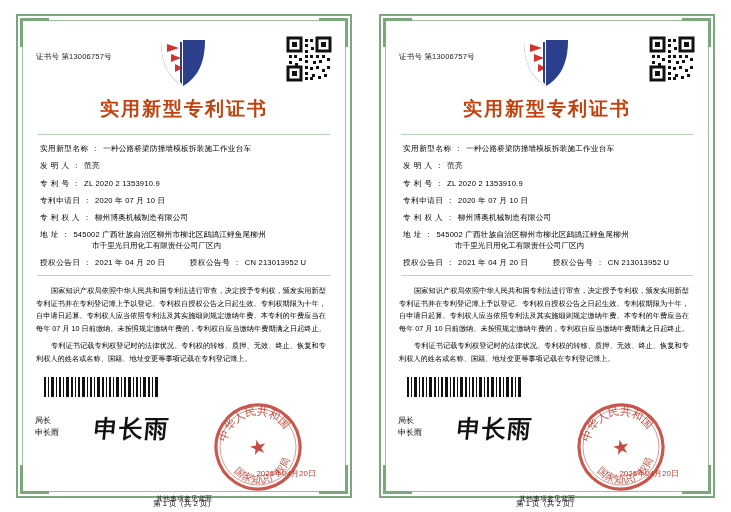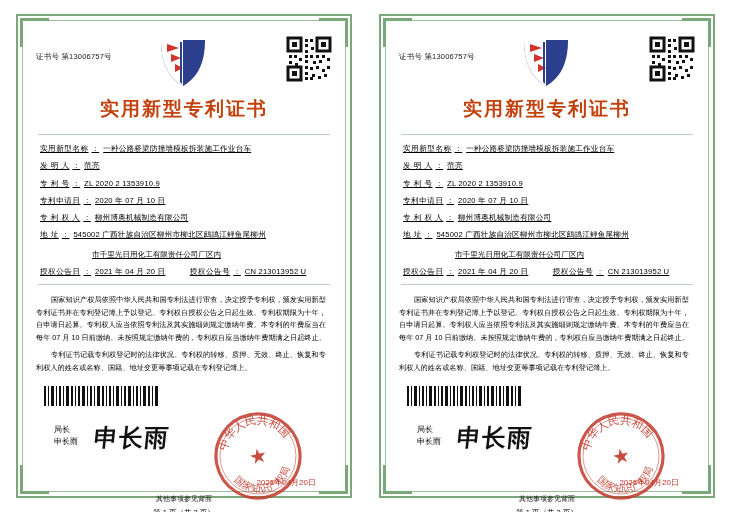--- a/index.html
+++ b/index.html
@@ -109,21 +109,20 @@
   .rule {
     margin: 12px 6px 0 6px;
     border-top: 1px solid #b9d2b9;
   }
 
   .fields {
     margin: 9px 8px 0 8px;
     font-size: 7.6px;
     color: #000;
     line-height: 1.35;
-    text-decoration: underline;
   }
   .frow {
     display: flex;
     align-items: flex-start;
     margin-bottom: 7px;
   }
   .flabel {
     flex: 0 0 auto;
     white-space: nowrap;
     letter-spacing: 0.5px;
@@ -137,21 +136,21 @@
     letter-spacing: 0.2px;
   }
   .frow.two .fhalf {
     display: flex;
     align-items: flex-start;
   }
   .frow.two .fhalf.left { flex: 0 0 52%; }
   .frow.two .fhalf.right { flex: 1 1 auto; }
   .addr-line2 {
     margin-left: 52px;
-    margin-top: 9px;
+    margin-top: 0;
   }
 
   .rule2 {
     margin: 4px 6px 0 6px;
     border-top: 1px solid #b9d2b9;
   }
 
   .body-text {
     margin: 9px 10px 0 4px;
     font-size: 7.2px;
@@ -168,21 +167,21 @@
     height: 20px;
   }
 
   .signblock {
     position: relative;
     margin-top: 4px;
     height: 76px;
   }
   .sign-label {
     position: absolute;
-    left: 22px;
+    left: 3px;
     top: 10px;
     font-size: 8px;
     line-height: 1.5;
     color: #000;
   }
   .signature {
     position: absolute;
     left: 62px;
     top: 8px;
     font-family: "DejaVu Serif", serif;

